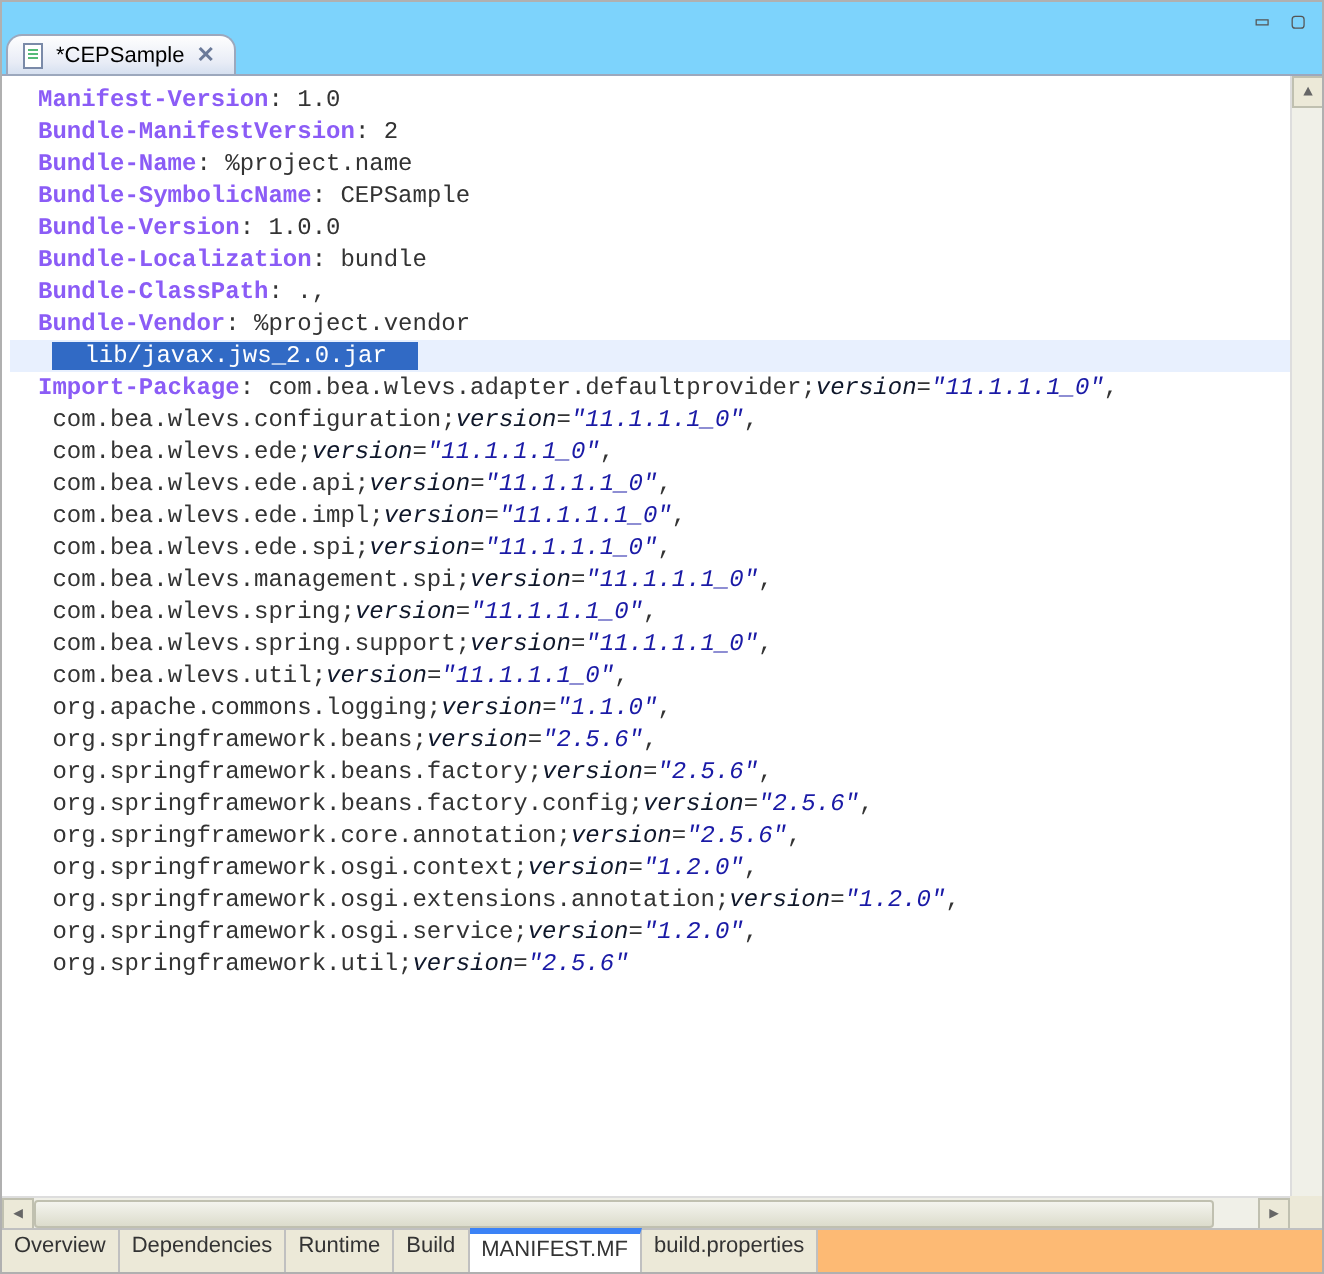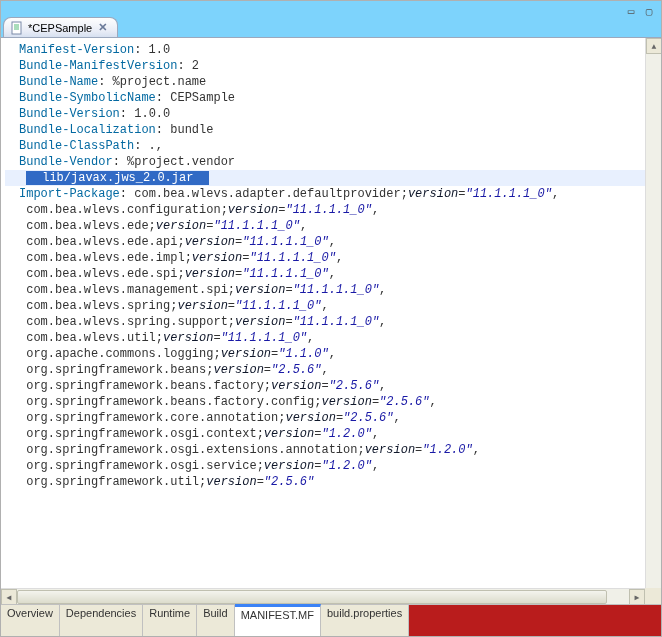--- a/index.html
+++ b/index.html
@@ -133,27 +133,27 @@
   }
   .line { padding-left: 14px; }
   .line-highlight {
     background: #e8f0fe;
   }
   .selected {
     background: #316ac5;
     color: #fff;
     padding: 0 16px;
   }
-  .key { color: #0369a1; font-weight: normal; }
+  .key { color: #8b5cf6; font-weight: bold; }
   .val { color: #333; }
   .attr { color: #0f172a; font-style: italic; }
   .str { color: #1a1aa6; font-style: italic; }
   .tab-bar-bottom {
-    height: 32px;
-    background: #b91c1c;
+    height: 22px;
+    background: #fdba74;
     display: flex;
     border-top: 1px solid #c0c0c0;
     font-family: Tahoma, sans-serif;
     font-size: 11px;
   }
   .tab-bottom {
     padding: 2px 6px;
     border-right: 1px solid #c0c0c0;
     color: #333;
     cursor: pointer;

